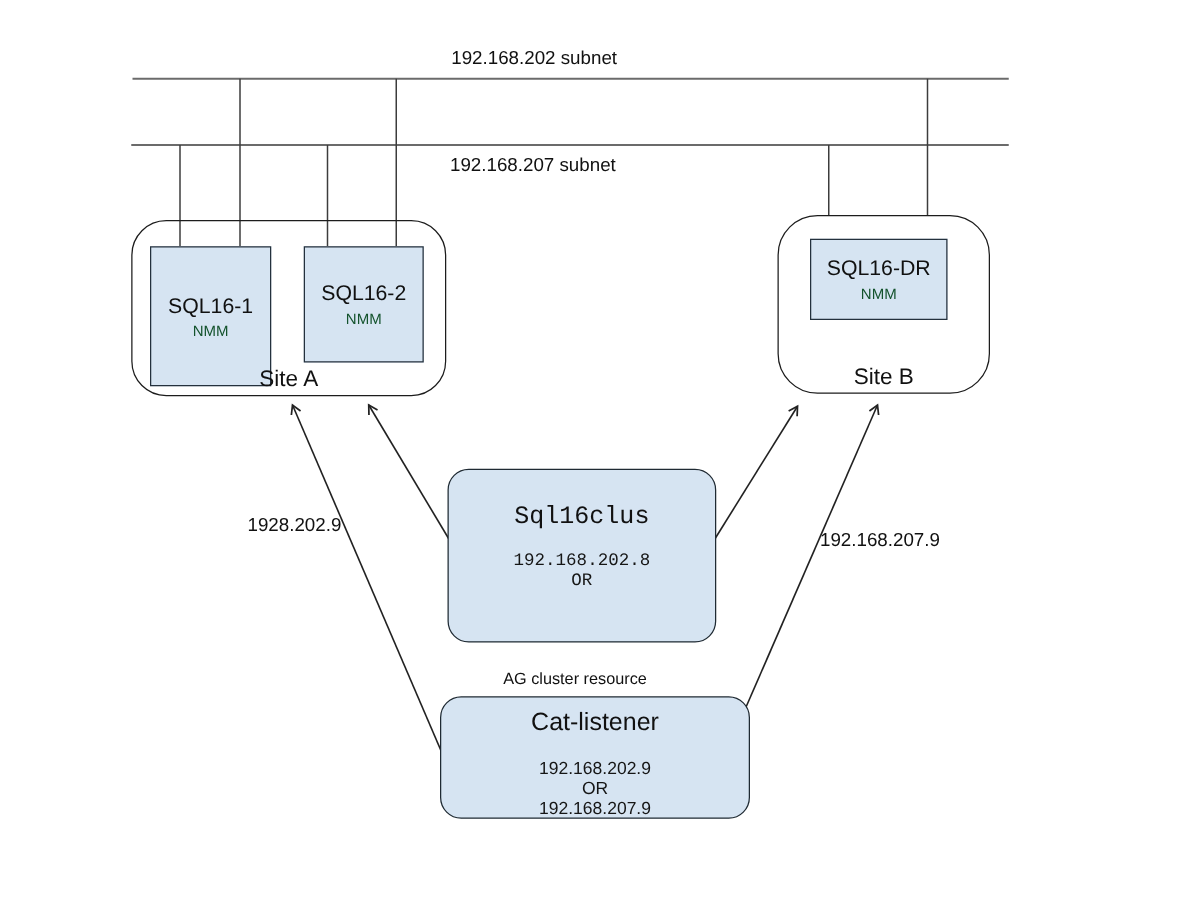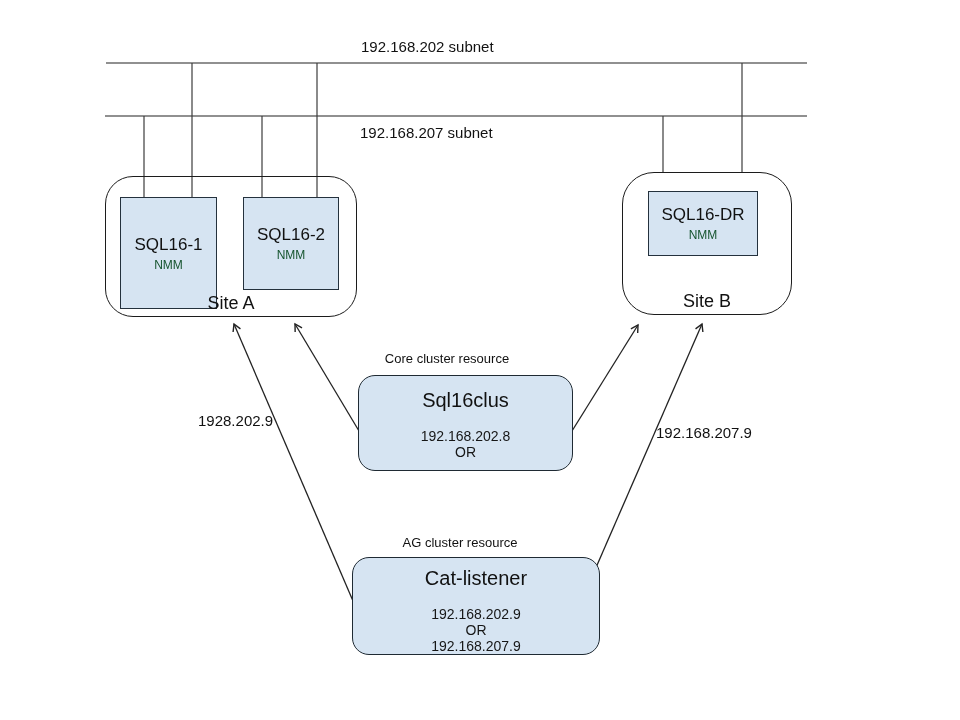--- a/index.html
+++ b/index.html
@@ -127,22 +127,21 @@
   </div>
 
   <div class="site site-b-radius" style="left:622px; top:172px; width:170px; height:143px;">
     <div class="node" style="left:25px; top:18px; width:110px; height:65px;">
       <div class="node-name">SQL16-DR</div>
       <div class="node-sub">NMM</div>
     </div>
     <div class="site-label">Site B</div>
   </div>
 
-  <div class="caption" style="left:347px; top:351px; width:200px;">Core cluster resource</div>
-  <div class="resource" style="left:358px; top:375px; width:215px; height:96px; padding-top:13px;">
+  <div class="resource" style="left:358px; top:375px; width:215px; height:139px; padding-top:26px;font-family:Liberation Mono, monospace;">
     <div class="res-title">Sql16clus</div>
     <div class="res-ips">
       <div>192.168.202.8</div>
       <div>OR</div>
     </div>
   </div>
 
   <div class="caption" style="left:360px; top:535px; width:200px;">AG cluster resource</div>
   <div class="resource" style="left:352px; top:557px; width:248px; height:98px; padding-top:9px;">
     <div class="res-title">Cat-listener</div>

